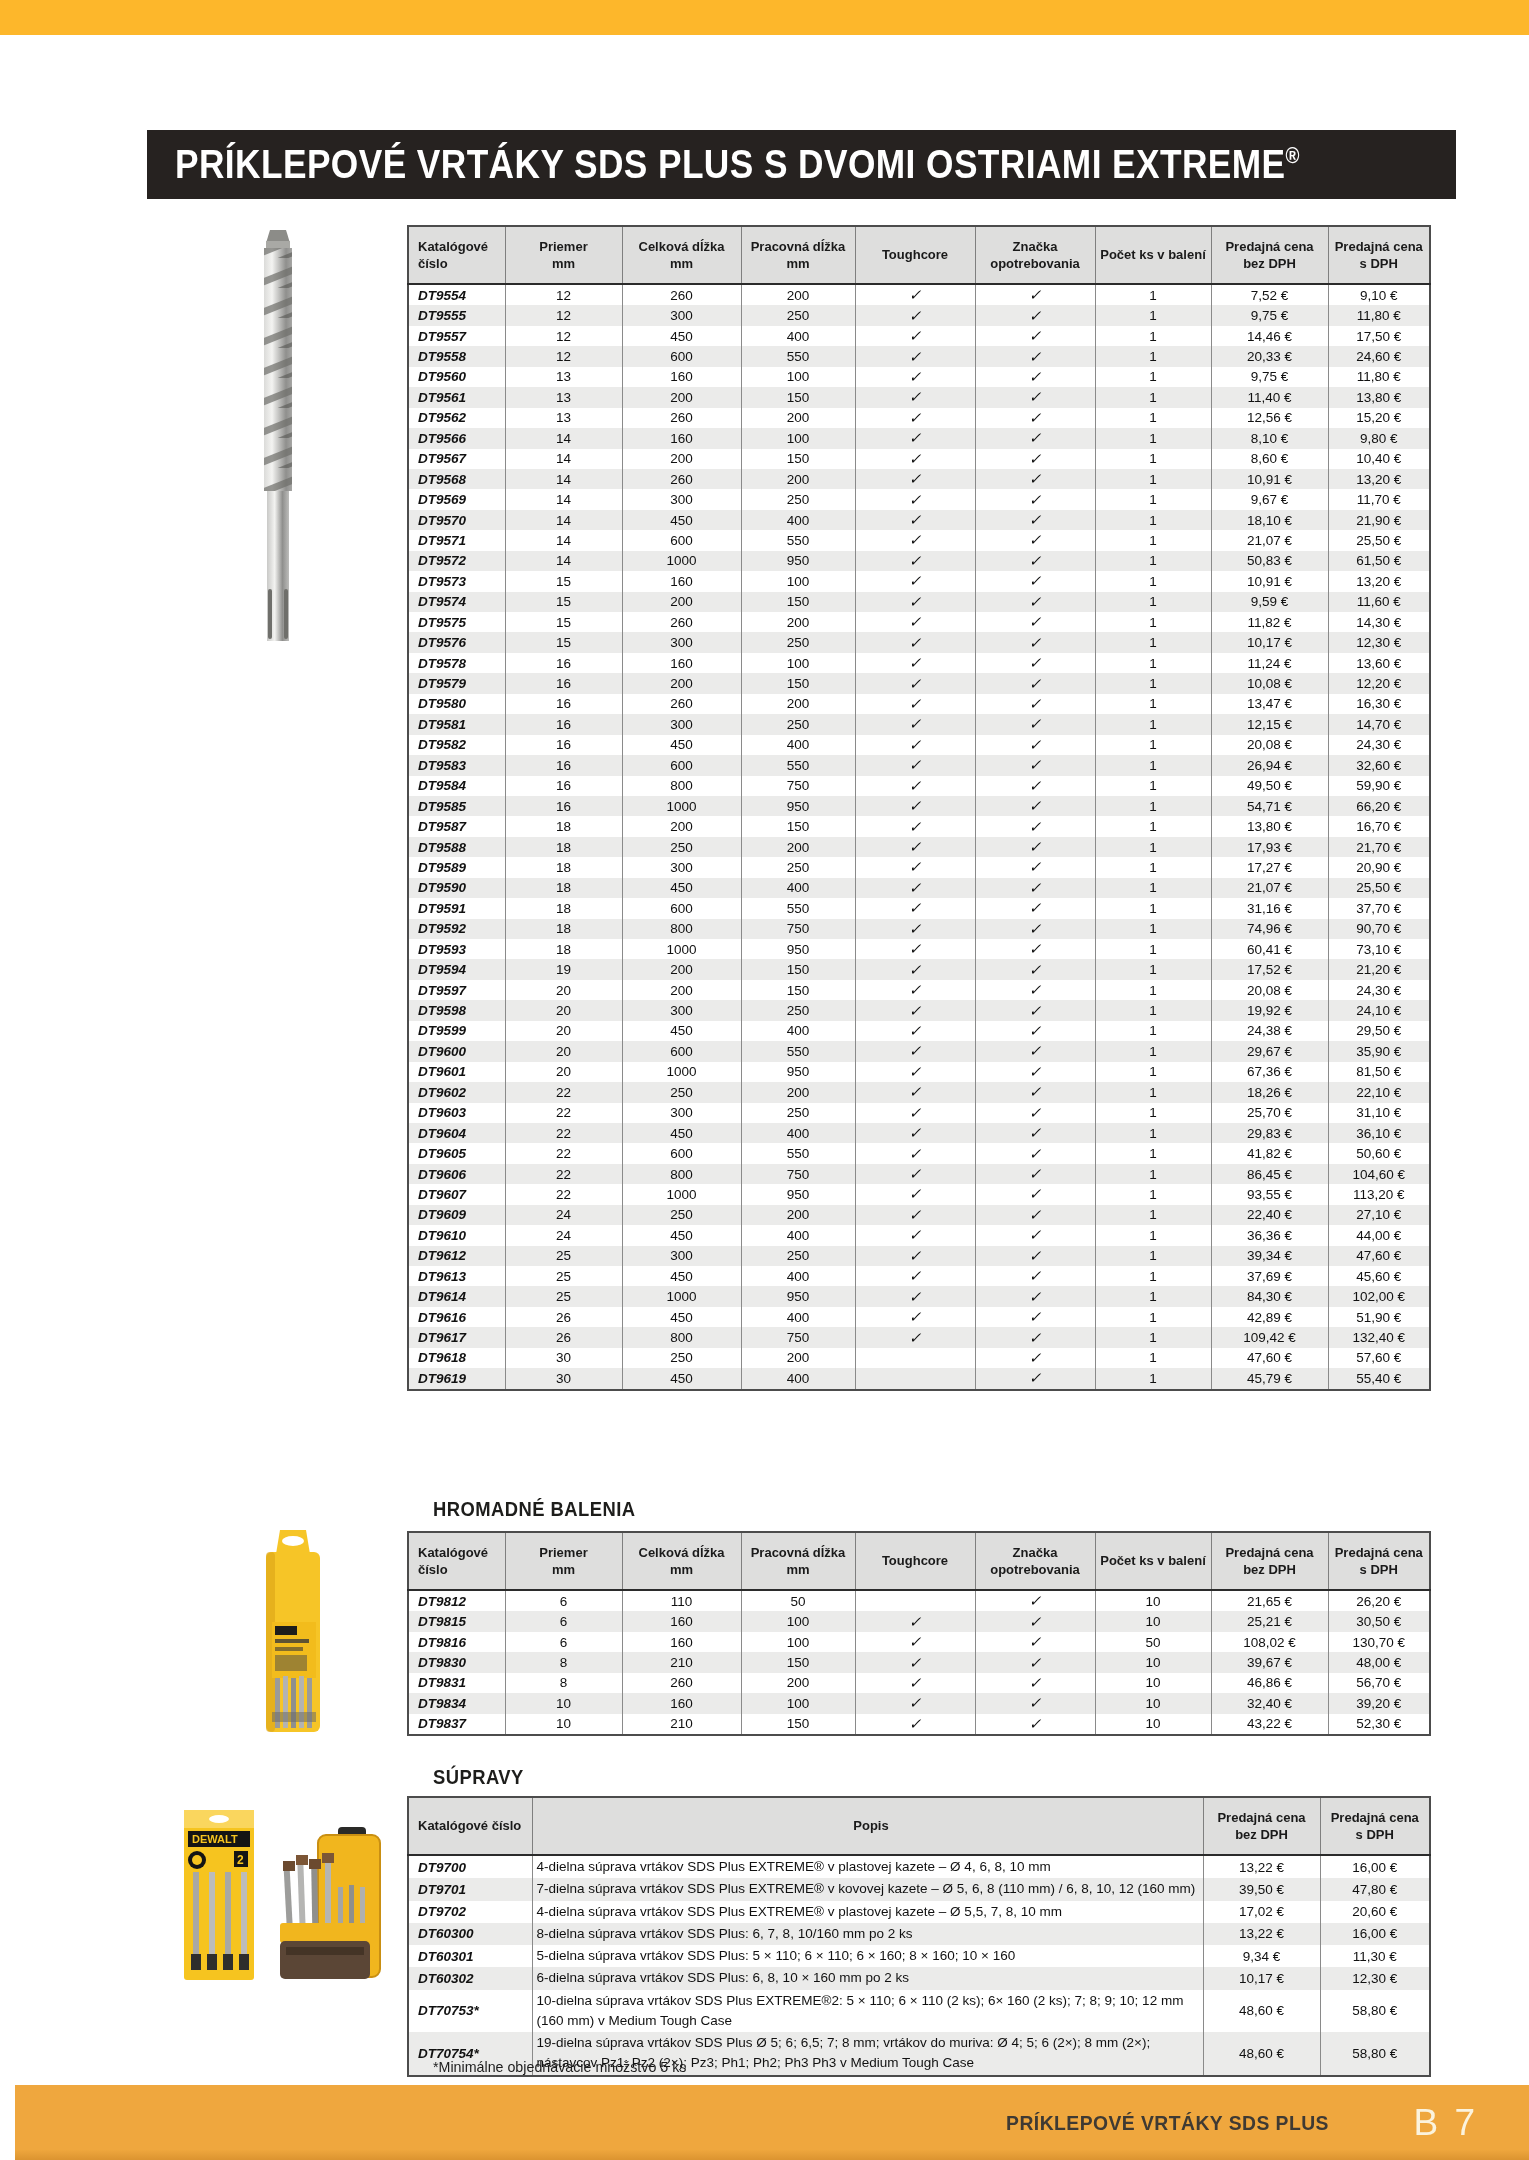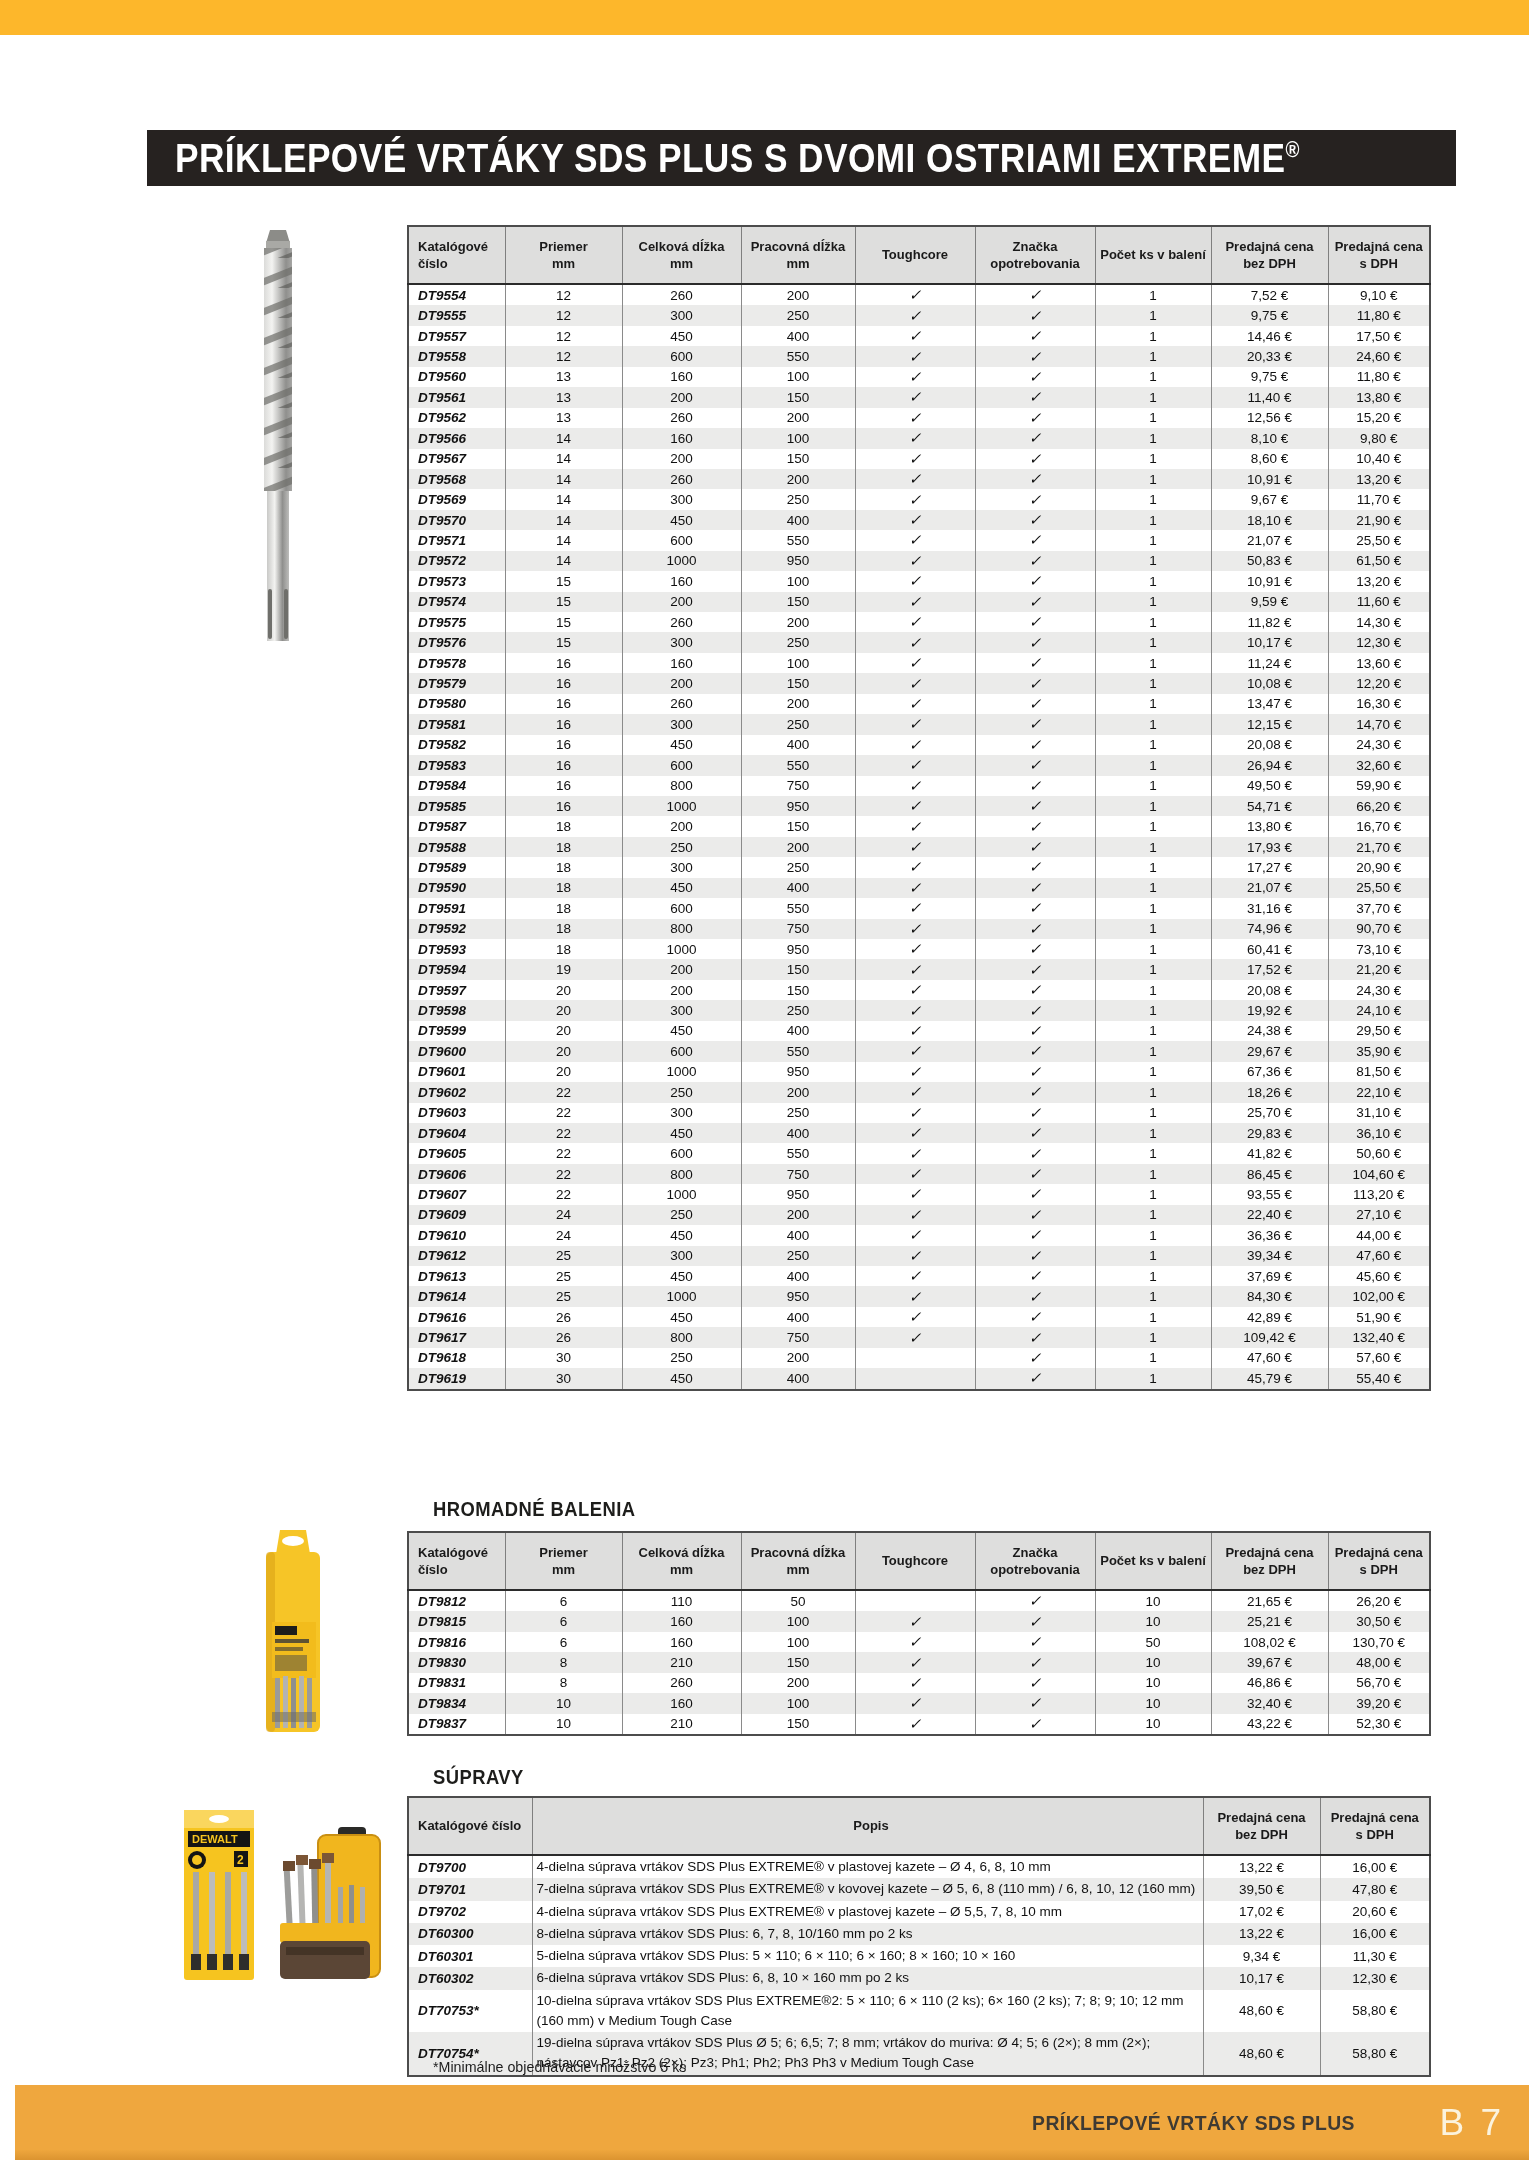--- a/index.html
+++ b/index.html
@@ -2,21 +2,21 @@
 <html><head>
 <meta charset="utf-8">
 <style>
   html,body { margin:0; padding:0; background:#ffffff; }
   #page {
     position:relative; width:1529px; height:2160px; background:#ffffff;
     font-family:"Liberation Sans", sans-serif; color:#1a1a1a; overflow:hidden;
   }
   .topbar { position:absolute; left:0; top:0; width:1529px; height:35px; background:#FDB72B; }
   .titlebar {
-    position:absolute; left:147px; top:130px; width:1309px; height:56px;
+    position:absolute; left:147px; top:130px; width:1309px; height:69px;
     background:#262220; display:flex; align-items:center;
   }
   .titletext {
     color:#ffffff; font-size:41px; font-weight:bold; letter-spacing:0.5px;
     transform:scaleX(0.86); transform-origin:left center; margin-left:28px; white-space:nowrap;
   }
   .titletext sup { font-size:22px; vertical-align:super; }
   .sectitle {
     position:absolute; left:433px; font-size:20px; font-weight:600; color:#1d1d1b;
     letter-spacing:0.5px; transform:scaleX(0.92); transform-origin:left center; white-space:nowrap;
@@ -53,21 +53,21 @@
   .footnote { position:absolute; left:433px; top:2058px; font-size:15px; color:#1c1c1c;
     transform:scaleX(0.95); transform-origin:left center; }
 
   .footer {
     position:absolute; left:15px; top:2085px; width:1529px; height:75px;
     background:linear-gradient(#EFA73E 0%, #EFA73E 86%, #DB9430 100%);
     display:flex; align-items:center; justify-content:flex-end;
   }
   .flabel { font-size:21px; font-weight:bold; color:#3f3a33; letter-spacing:0.5px;
     transform:scaleX(0.92); margin-right:70px; }
-  .fpage { font-size:37px; color:#FBF3DD; letter-spacing:3px; margin-right:40px; }
+  .fpage { font-size:37px; color:#FBF3DD; letter-spacing:3px; margin-right:66px; }
 
   .photo { position:absolute; }
   #drill-photo { left:258px; top:228px; }
   #tube-photo { left:260px; top:1526px; }
   #blister-photo { left:180px; top:1804px; }
   #case-photo { left:278px; top:1825px; }
 </style>
 </head>
 <body>
 

